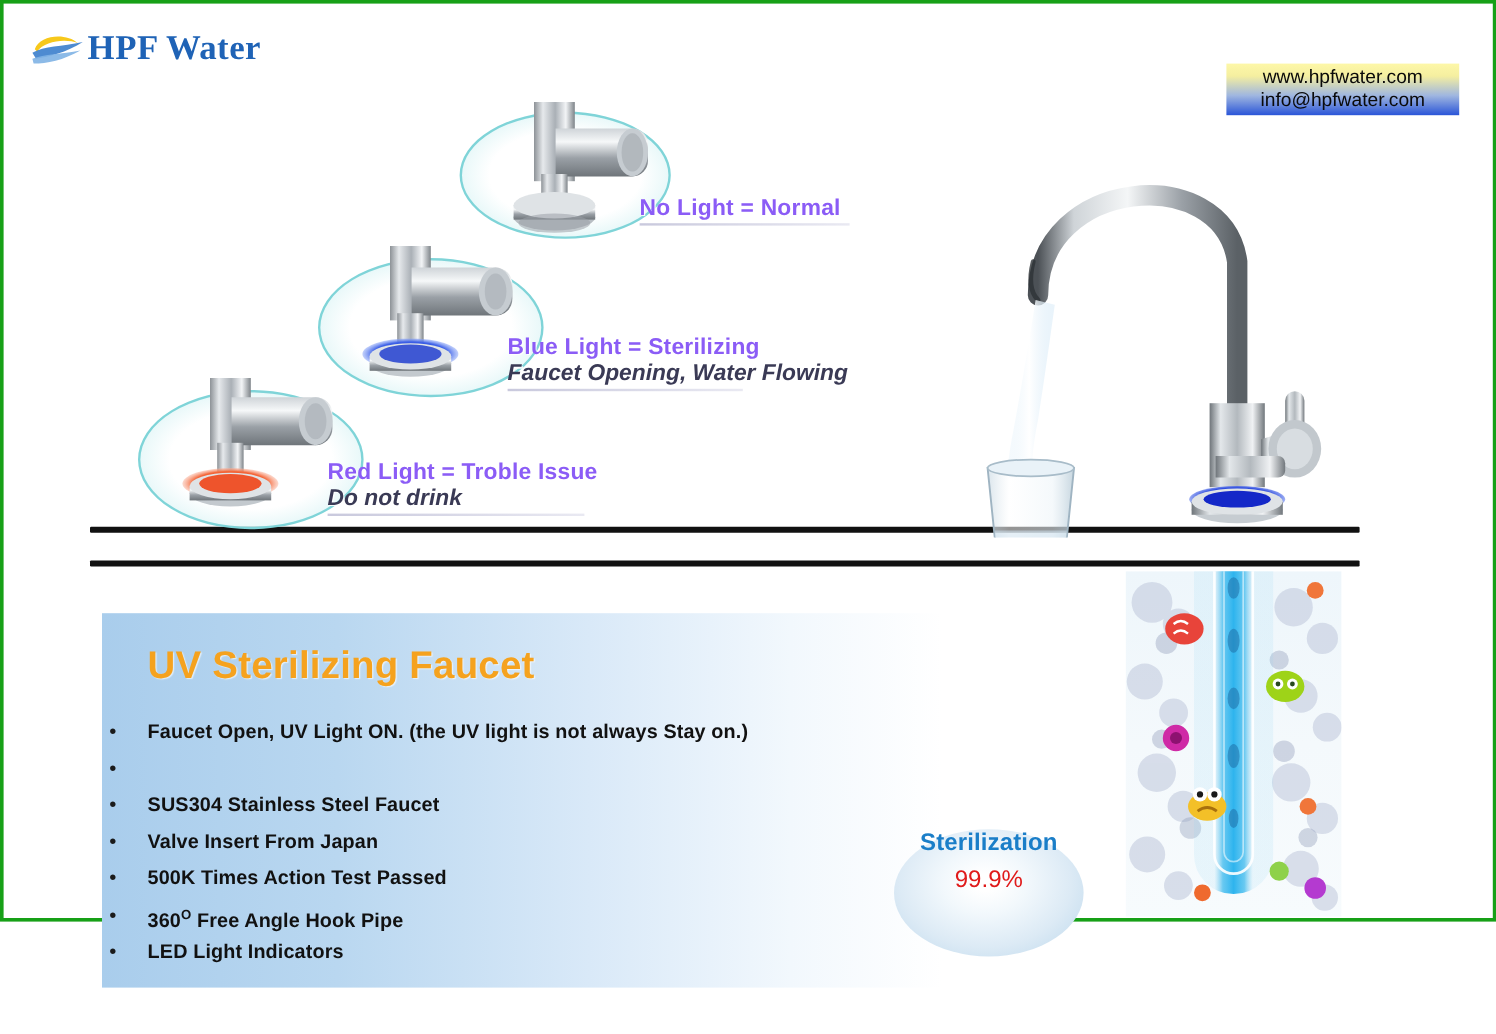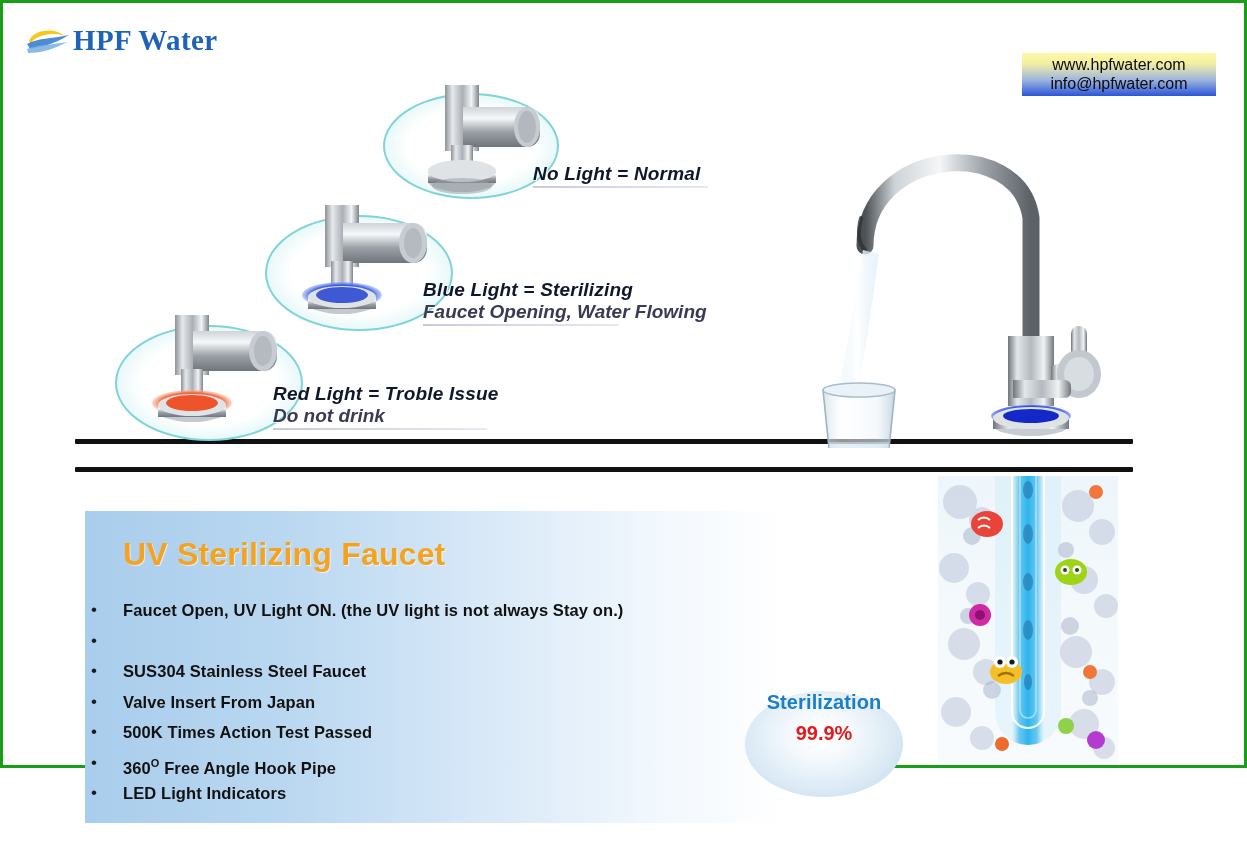--- a/index.html
+++ b/index.html
@@ -54,22 +54,22 @@
   .callout{position:absolute;}
   .oval-glow{
     position:absolute;
     border-radius:50%;
     border:2px solid #7fd4d8;
     background:radial-gradient(ellipse at 50% 50%, rgba(255,255,255,.96) 52%, rgba(200,238,240,.55) 78%, rgba(255,255,255,0) 100%);
   }
   .mini-faucet{position:absolute;}
   .label-block{position:absolute;}
   .label-main{
-    font-size:19px;font-weight:bold;font-style:italic;
-    color:#0f172a;white-space:nowrap;
+    font-size:19px;font-weight:bold;
+    color:#8b5cf6;white-space:nowrap;
     letter-spacing:.2px;
     text-shadow:1px 1px 0 rgba(255,255,255,.9);
   }
   .label-sub{
     font-size:19px;font-weight:bold;font-style:italic;
     color:#3a3a55;white-space:nowrap;
     text-shadow:1px 1px 0 rgba(255,255,255,.9);
   }
   .label-rule{
     height:2px;background:linear-gradient(90deg,#c9c9dd,#e9e9f2);
@@ -108,21 +108,21 @@
     background:radial-gradient(ellipse at 48% 42%, #ffffff 8%, #f2f8fc 30%, #dceaf5 62%, #c3dcee 88%, #b3d2e8 100%);
     display:flex;flex-direction:column;
     align-items:center;
     gap:8px;
   }
   #sterilization-label{
     font-size:20px;font-weight:bold;color:#1a7ec8;
     letter-spacing:.1px;white-space:nowrap;
   }
   #sterilization-value{
-    font-size:20px;font-weight:bold;color:#e01b1b;
+    font-size:20px;font-weight:normal;color:#e01b1b;
     white-space:nowrap;
   }
   
   #uv-chamber{
     position:absolute;left:935px;top:473px;
     width:180px;height:288px;
     overflow:hidden;
   }
 </style>
 </head>

